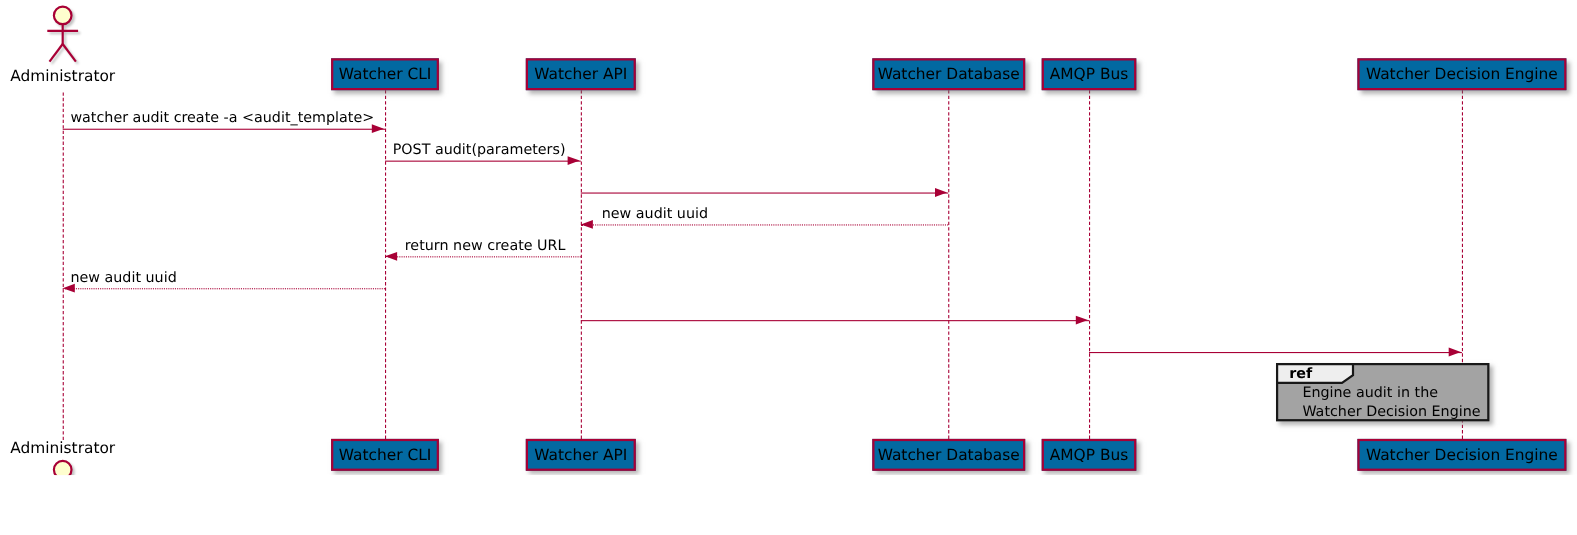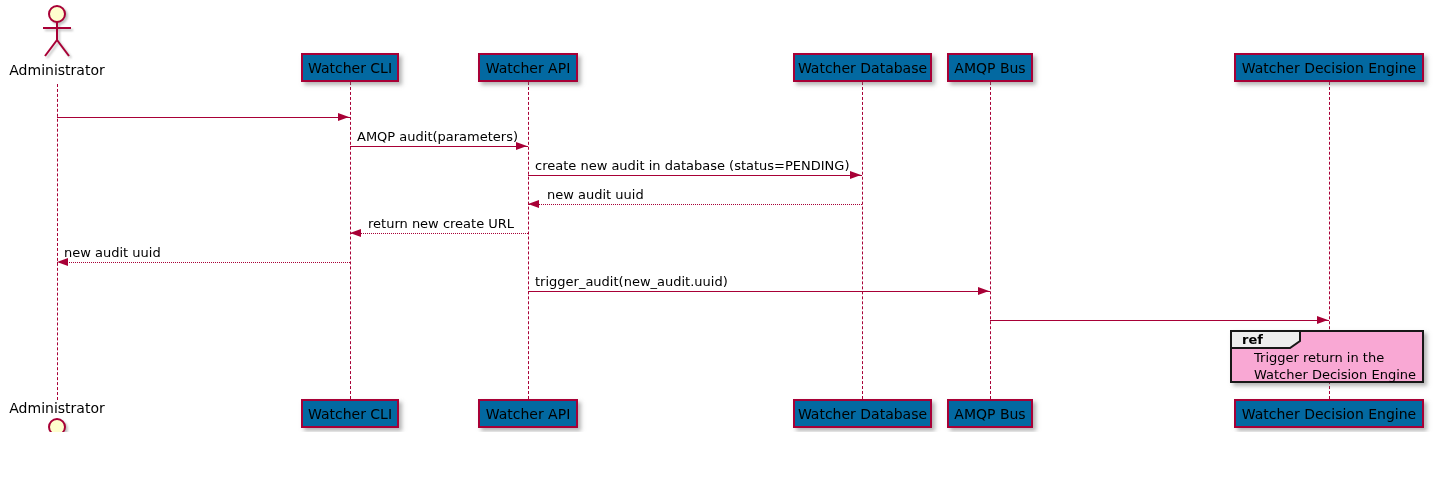--- a/index.html
+++ b/index.html
@@ -26,22 +26,22 @@
     position:absolute; width:0; height:0; z-index:2;
     border-top:4px solid transparent; border-bottom:4px solid transparent;
     border-left:11px solid #A80036;
   }
   .arrow-left {
     position:absolute; width:0; height:0; z-index:2;
     border-top:4px solid transparent; border-bottom:4px solid transparent;
     border-right:11px solid #A80036;
   }
   .ref-box {
-    position:absolute; left:1230px; top:330px; width:194px; height:53px;
-    box-sizing:border-box; background:#f9a8d4; border:2px solid #181818;
+    position:absolute; left:1160px; top:330px; width:194px; height:53px;
+    box-sizing:border-box; background:#a3a3a3; border:2px solid #181818;
     box-shadow:3px 3px 4px rgba(110,110,110,0.5); z-index:4;
   }
   .ref-tab { position:absolute; left:-2px; top:-2px; }
   .ref-line { position:absolute; font-size:13px; white-space:nowrap; }
 </style>
 </head>
 <body>
 
 <div class="diagram">
 
@@ -79,52 +79,51 @@
   <div class="participant" style="left:793px;top:53px;width:139px">Watcher Database</div>
   <div class="participant" style="left:947px;top:53px;width:86px">AMQP Bus</div>
   <div class="participant" style="left:1234px;top:53px;width:190px">Watcher Decision Engine</div>
 
   <div class="participant" style="left:301px;top:399px;width:98px">Watcher CLI</div>
   <div class="participant" style="left:478px;top:399px;width:100px">Watcher API</div>
   <div class="participant" style="left:793px;top:399px;width:139px">Watcher Database</div>
   <div class="participant" style="left:947px;top:399px;width:86px">AMQP Bus</div>
   <div class="participant" style="left:1234px;top:399px;width:190px">Watcher Decision Engine</div>
 
+  <div class="msg-label" style="left:64px;top:100px">watcher audit create -a &lt;audit_template&gt;</div>
   <div class="msg-line" style="left:57px;top:117px;width:293px"></div>
   <div class="arrow-right" style="left:338px;top:113px"></div>
 
-  <div class="msg-label" style="left:357px;top:129px">AMQP audit(parameters)</div>
+  <div class="msg-label" style="left:357px;top:129px">POST audit(parameters)</div>
   <div class="msg-line" style="left:350px;top:146px;width:178px"></div>
   <div class="arrow-right" style="left:516px;top:142px"></div>
 
-  <div class="msg-label" style="left:535px;top:158px">create new audit in database (status=PENDING)</div>
   <div class="msg-line" style="left:528px;top:175px;width:334px"></div>
   <div class="arrow-right" style="left:850px;top:171px"></div>
 
   <div class="msg-label" style="left:547px;top:187px">new audit uuid</div>
   <div class="msg-line dashed" style="left:528px;top:204px;width:334px"></div>
   <div class="arrow-left" style="left:528px;top:200px"></div>
 
   <div class="msg-label" style="left:368px;top:216px">return new create URL</div>
   <div class="msg-line dashed" style="left:350px;top:233px;width:178px"></div>
   <div class="arrow-left" style="left:350px;top:229px"></div>
 
   <div class="msg-label" style="left:64px;top:245px">new audit uuid</div>
   <div class="msg-line dashed" style="left:57px;top:262px;width:293px"></div>
   <div class="arrow-left" style="left:57px;top:258px"></div>
 
-  <div class="msg-label" style="left:535px;top:274px">trigger_audit(new_audit.uuid)</div>
   <div class="msg-line" style="left:528px;top:291px;width:462px"></div>
   <div class="arrow-right" style="left:978px;top:287px"></div>
 
   <div class="msg-line" style="left:990px;top:320px;width:339px"></div>
   <div class="arrow-right" style="left:1317px;top:316px"></div>
 
   <div class="ref-box">
     <svg class="ref-tab" width="74" height="20" viewBox="0 0 74 20">
       <path d="M1,1 H70 V11 L60,18 H1 Z" fill="#EEEEEE" stroke="#181818" stroke-width="2"></path>
       <text x="12" y="14" font-size="13" font-weight="bold" fill="#000000">ref</text>
     </svg>
-    <div class="ref-line" style="left:22px;top:18px">Trigger return in the</div>
+    <div class="ref-line" style="left:22px;top:18px">Engine audit in the</div>
     <div class="ref-line" style="left:22px;top:35px">Watcher Decision Engine</div>
   </div>
 
 </div>
 
 </body></html>

